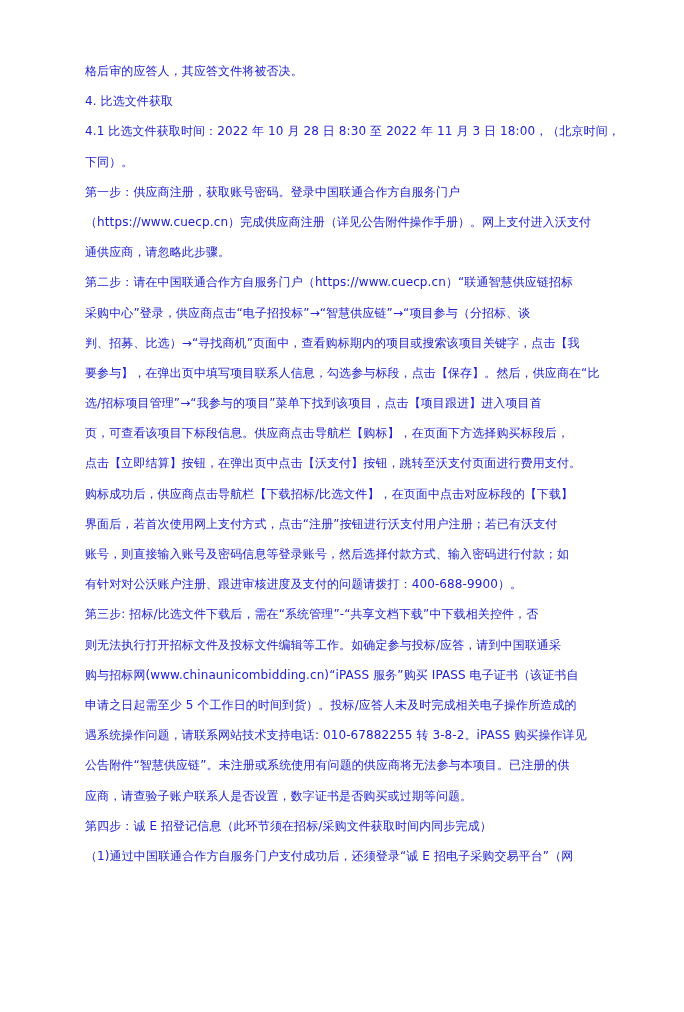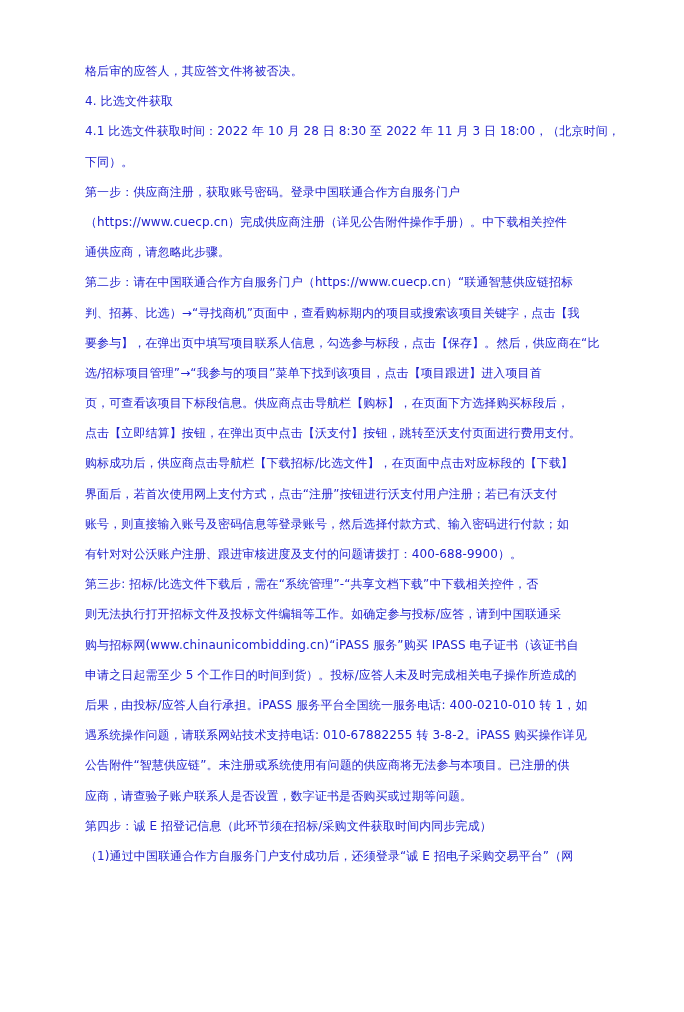--- a/index.html
+++ b/index.html
@@ -38,36 +38,36 @@
 </head>
 <body>
 
 <div class="page">
   <div class="text-block">
       <div class="line">格后审的应答人，其应答文件将被否决。</div>
       <div class="line">4. 比选文件获取</div>
       <div class="line">4.1 比选文件获取时间：2022 年 10 月 28 日 8:30 至 2022 年 11 月 3 日 18:00，（北京时间，</div>
       <div class="line">下同）。</div>
       <div class="line">第一步：供应商注册，获取账号密码。登录中国联通合作方自服务门户</div>
-      <div class="line">（https://www.cuecp.cn）完成供应商注册（详见公告附件操作手册）。中下载相关控件</div>
+      <div class="line">（https://www.cuecp.cn）完成供应商注册（详见公告附件操作手册）。网上支付进入沃支付</div>
       <div class="line">通供应商，请忽略此步骤。</div>
       <div class="line">第二步：请在中国联通合作方自服务门户（https://www.cuecp.cn）“联通智慧供应链招标</div>
+      <div class="line">采购中心”登录，供应商点击“电子招投标”→“智慧供应链”→“项目参与（分招标、谈</div>
       <div class="line">判、招募、比选）→“寻找商机”页面中，查看购标期内的项目或搜索该项目关键字，点击【我</div>
       <div class="line">要参与】，在弹出页中填写项目联系人信息，勾选参与标段，点击【保存】。然后，供应商在“比</div>
       <div class="line">选/招标项目管理”→“我参与的项目”菜单下找到该项目，点击【项目跟进】进入项目首</div>
       <div class="line">页，可查看该项目下标段信息。供应商点击导航栏【购标】，在页面下方选择购买标段后，</div>
       <div class="line">点击【立即结算】按钮，在弹出页中点击【沃支付】按钮，跳转至沃支付页面进行费用支付。</div>
       <div class="line">购标成功后，供应商点击导航栏【下载招标/比选文件】，在页面中点击对应标段的【下载】</div>
       <div class="line">界面后，若首次使用网上支付方式，点击“注册”按钮进行沃支付用户注册；若已有沃支付</div>
       <div class="line">账号，则直接输入账号及密码信息等登录账号，然后选择付款方式、输入密码进行付款；如</div>
       <div class="line">有针对对公沃账户注册、跟进审核进度及支付的问题请拨打：400-688-9900）。</div>
       <div class="line">第三步: 招标/比选文件下载后，需在“系统管理”-“共享文档下载”中下载相关控件，否</div>
       <div class="line">则无法执行打开招标文件及投标文件编辑等工作。如确定参与投标/应答，请到中国联通采</div>
       <div class="line">购与招标网(www.chinaunicombidding.cn)“iPASS 服务”购买 IPASS 电子证书（该证书自</div>
       <div class="line">申请之日起需至少 5 个工作日的时间到货）。投标/应答人未及时完成相关电子操作所造成的</div>
-      <div class="line">后果，由投标/应答人自行承担。iPASS 服务平台全国统一服务电话: 400-0210-010 转 1，如</div>
       <div class="line">遇系统操作问题，请联系网站技术支持电话: 010-67882255 转 3-8-2。iPASS 购买操作详见</div>
       <div class="line">公告附件“智慧供应链”。未注册或系统使用有问题的供应商将无法参与本项目。已注册的供</div>
       <div class="line">应商，请查验子账户联系人是否设置，数字证书是否购买或过期等问题。</div>
       <div class="line">第四步：诚 E 招登记信息（此环节须在招标/采购文件获取时间内同步完成）</div>
       <div class="line">（1)通过中国联通合作方自服务门户支付成功后，还须登录“诚 E 招电子采购交易平台”（网</div>
     </div>
 </div>
 
 </body></html>

